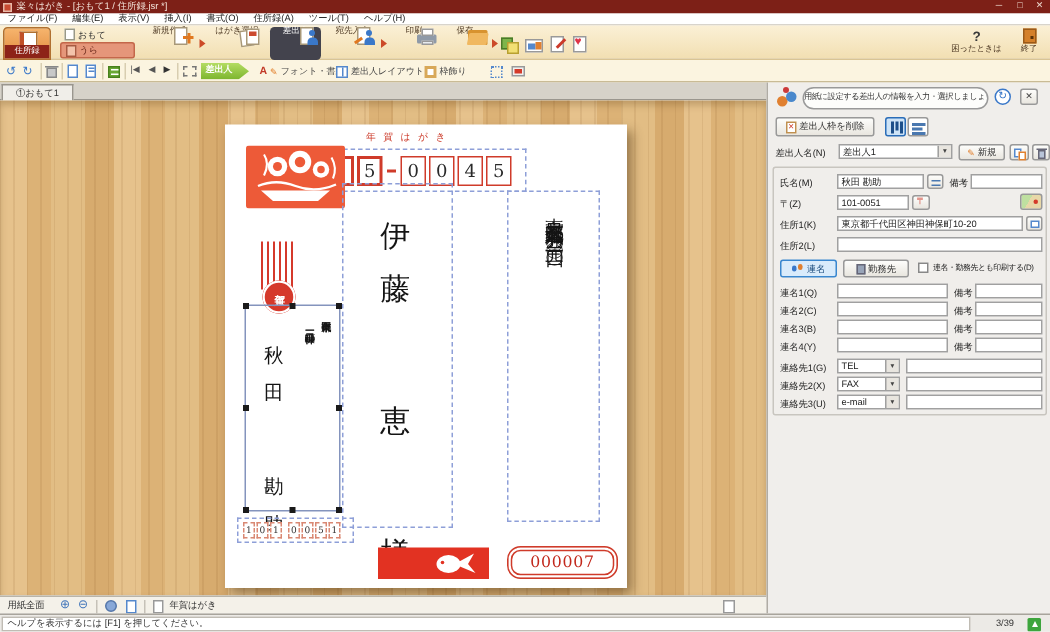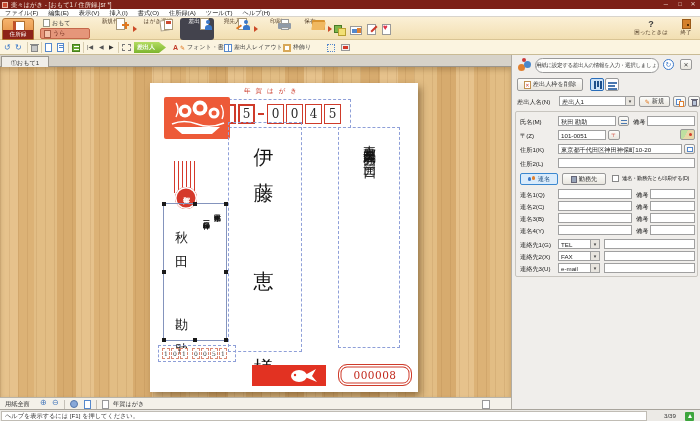--- a/index.html
+++ b/index.html
@@ -345,21 +345,21 @@
           <span class="szip">1</span>
         </div>
 
         <div class="lot-mid">
           <svg width="30" height="17" viewBox="0 0 30 17" style="position:absolute;right:8px;top:2px">
             <ellipse cx="11" cy="9" rx="8" ry="6" fill="#fff"></ellipse>
             <path d="M17 8 L28 2 L24 9 L29 15 L17 10 Z" fill="#fff"></path>
             <circle cx="7" cy="8" r="1.2" fill="#e23222"></circle>
           </svg>
         </div>
-        <div class="lot-box" style="left:188px;top:281px;width:74px;height:22px;line-height:21px">000008</div>
+        <div class="lot-box" style="left:188px;top:281px;width:74px;height:22px;line-height:21px">000007</div>
 
       </div>
     </div>
 
     <div class="bottombar">
       <span class="bb" style="left:5px">用紙全面</span>
       <span class="bb" style="left:40px;color:#4477bb;font-size:8px;top:1px">⊕</span>
       <span class="bb" style="left:52px;color:#4477bb;font-size:8px;top:1px">⊖</span>
       <span class="bb" style="left:64px;width:1px;height:9px;background:#c5c1b8"></span>
       <span class="bb" style="left:70px;width:8px;height:8px;background:#88a8d8;border:1px solid #5577aa;border-radius:50%"></span>

